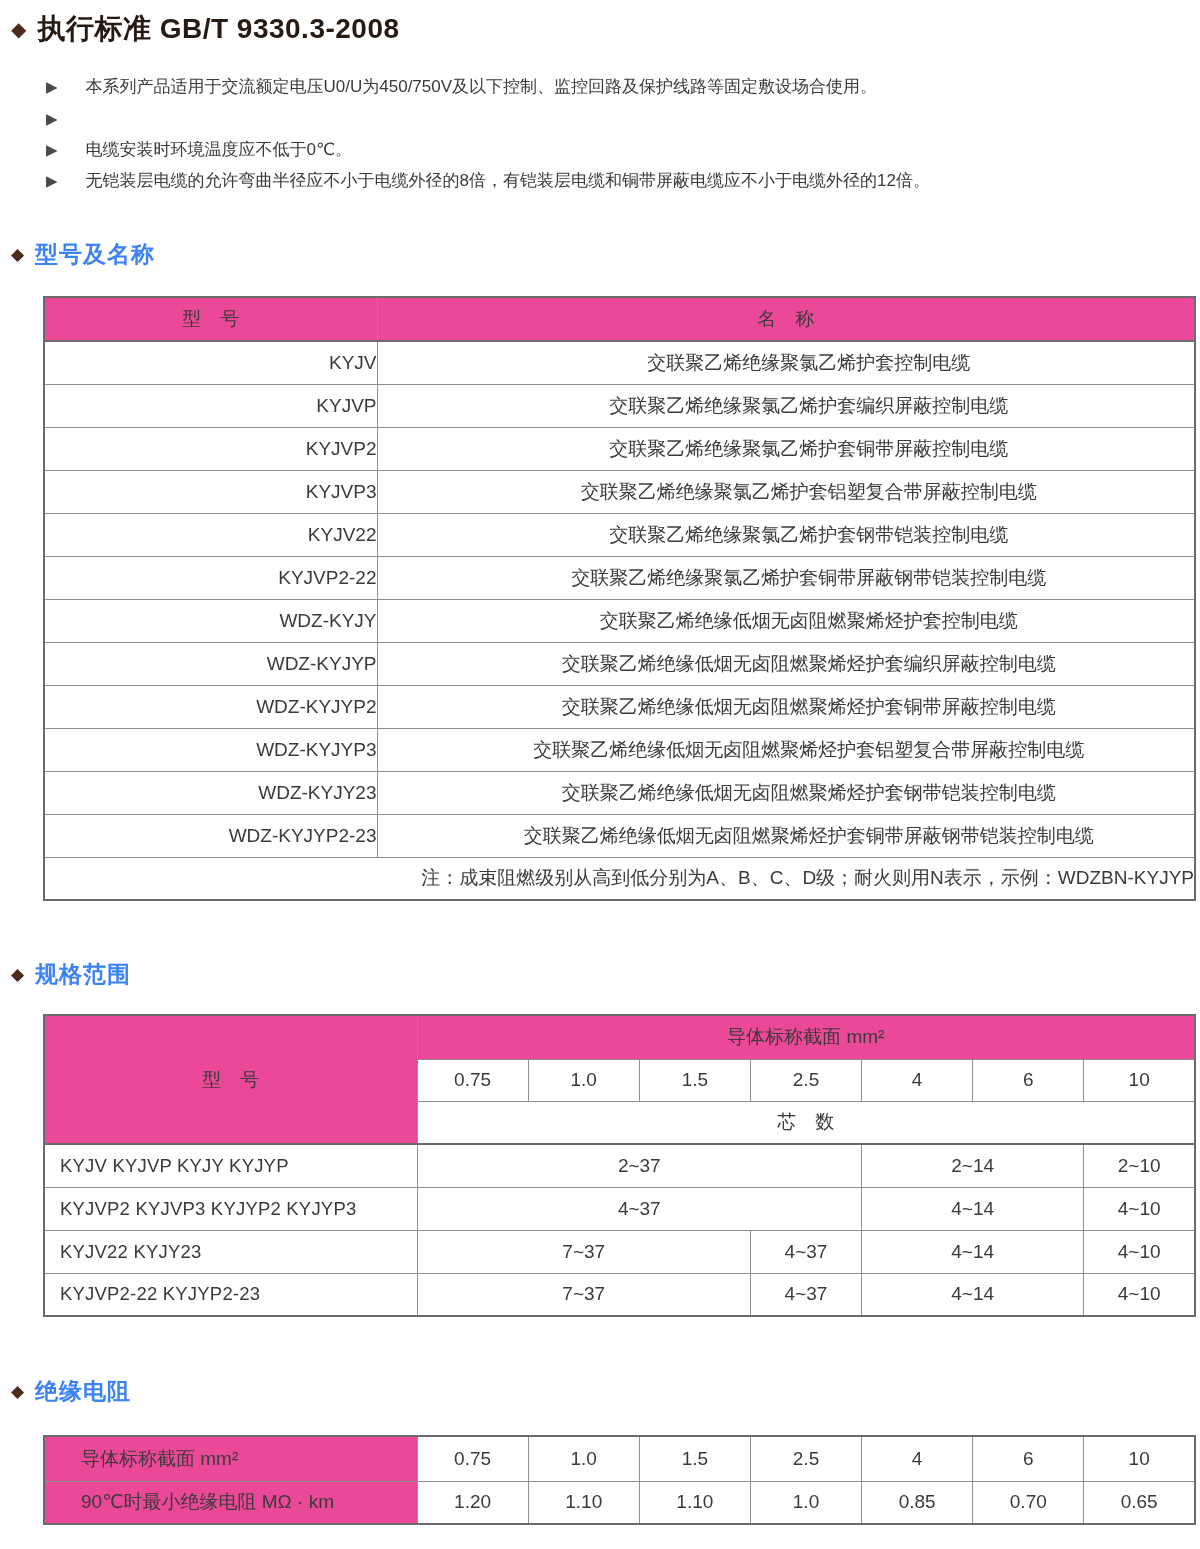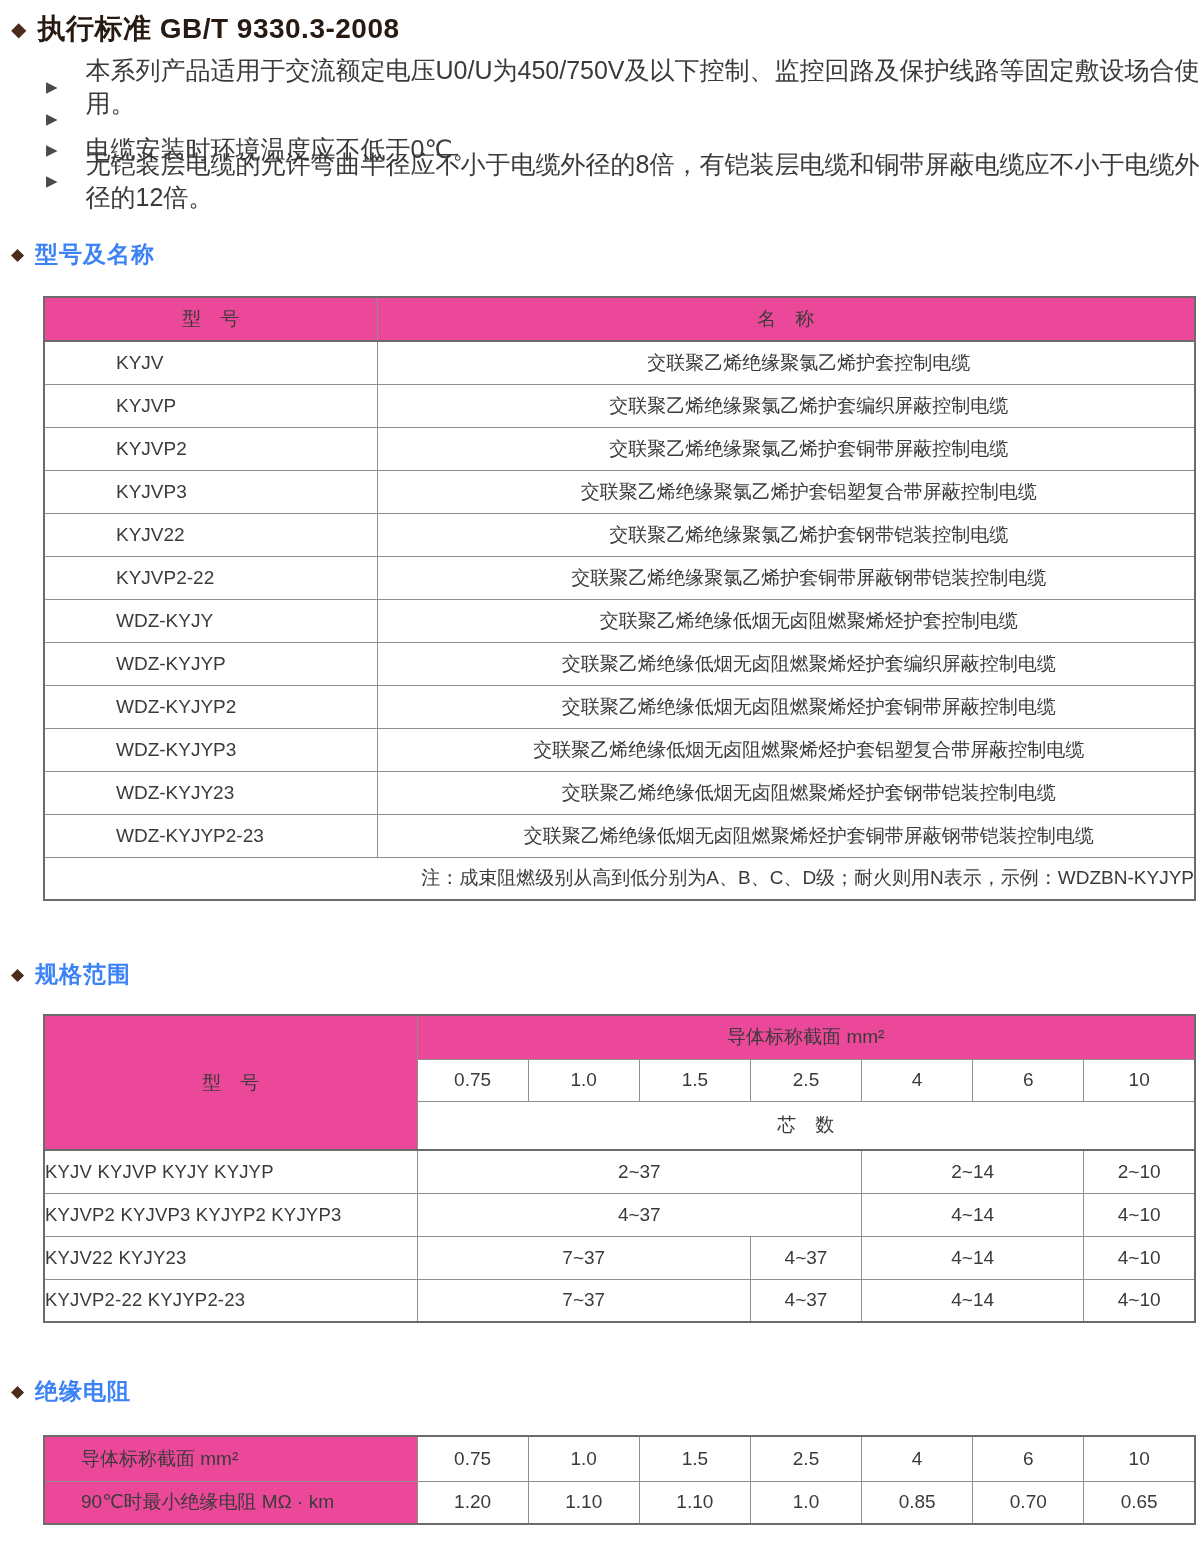--- a/index.html
+++ b/index.html
@@ -22,21 +22,21 @@
   .h2-row { left: 11px; gap: 11px; }
   .h2-text { font-size: 23px; font-weight: bold; color: #3b82f6; letter-spacing: 1px; }
   .diamond { color: #4c2a1c; line-height: 1; }
   .d-lg { font-size: 20px; }
   .d-md { font-size: 17px; }
 
   
   .notes { position: absolute; left: 46px; top: 71px; list-style: none; }
   .notes li { display: flex; align-items: center; height: 31.4px; }
   .tri { color: #4a4a4a; font-size: 15px; margin-right: 28px; line-height: 1; }
-  .note-text { font-size: 25px; color: #3a3a3a; }
+  .note-text { font-size: 17px; color: #3a3a3a; }
 
   
   table.tbl {
     position: absolute;
     left: 43px;
     width: 1153px;
     border-collapse: collapse;
     table-layout: fixed;
     border: 2px solid #6b6b6b;
   }
@@ -49,31 +49,31 @@
     white-space: nowrap;
   }
   .gray { background: #ec4899; }
   .center { text-align: center; }
   .hdiv { border-bottom: 2px solid #6b6b6b !important; }
 
   
   .tbl-models { top: 296px; }
   .tbl-models tr { height: 43px; }
   .tbl-models tr.head { height: 44px; }
-  .tbl-models td.model { text-align: left; padding-left: 71px; }
+  .tbl-models td.model { text-align: right; padding-left: 71px; }
   .tbl-models td.name  { text-align: center; padding-left: 46px; }
   .tbl-models td.note-cell { text-align: right; padding-left: 78px; }
 
   
   .tbl-specs { top: 1014px; }
   .tbl-specs tr.r1 { height: 44px; }
   .tbl-specs tr.r2 { height: 42px; }
-  .tbl-specs tr.r3 { height: 49px; }
+  .tbl-specs tr.r3 { height: 43px; }
   .tbl-specs tr.data { height: 43px; }
-  .tbl-specs td.mcell { text-align: left; font-size: 18.5px; letter-spacing: 0.2px; }
+  .tbl-specs td.mcell { text-align: left; padding-left: 15px; font-size: 18.5px; letter-spacing: 0.2px; }
 
   
   .tbl-res { top: 1435px; }
   .tbl-res tr.r1 { height: 45px; }
   .tbl-res tr.r2 { height: 43px; margin-top: 32px; }
   .tbl-res td.rlabel { text-align: left; padding-left: 36px; }
 </style>
 </head>
 <body>
 

